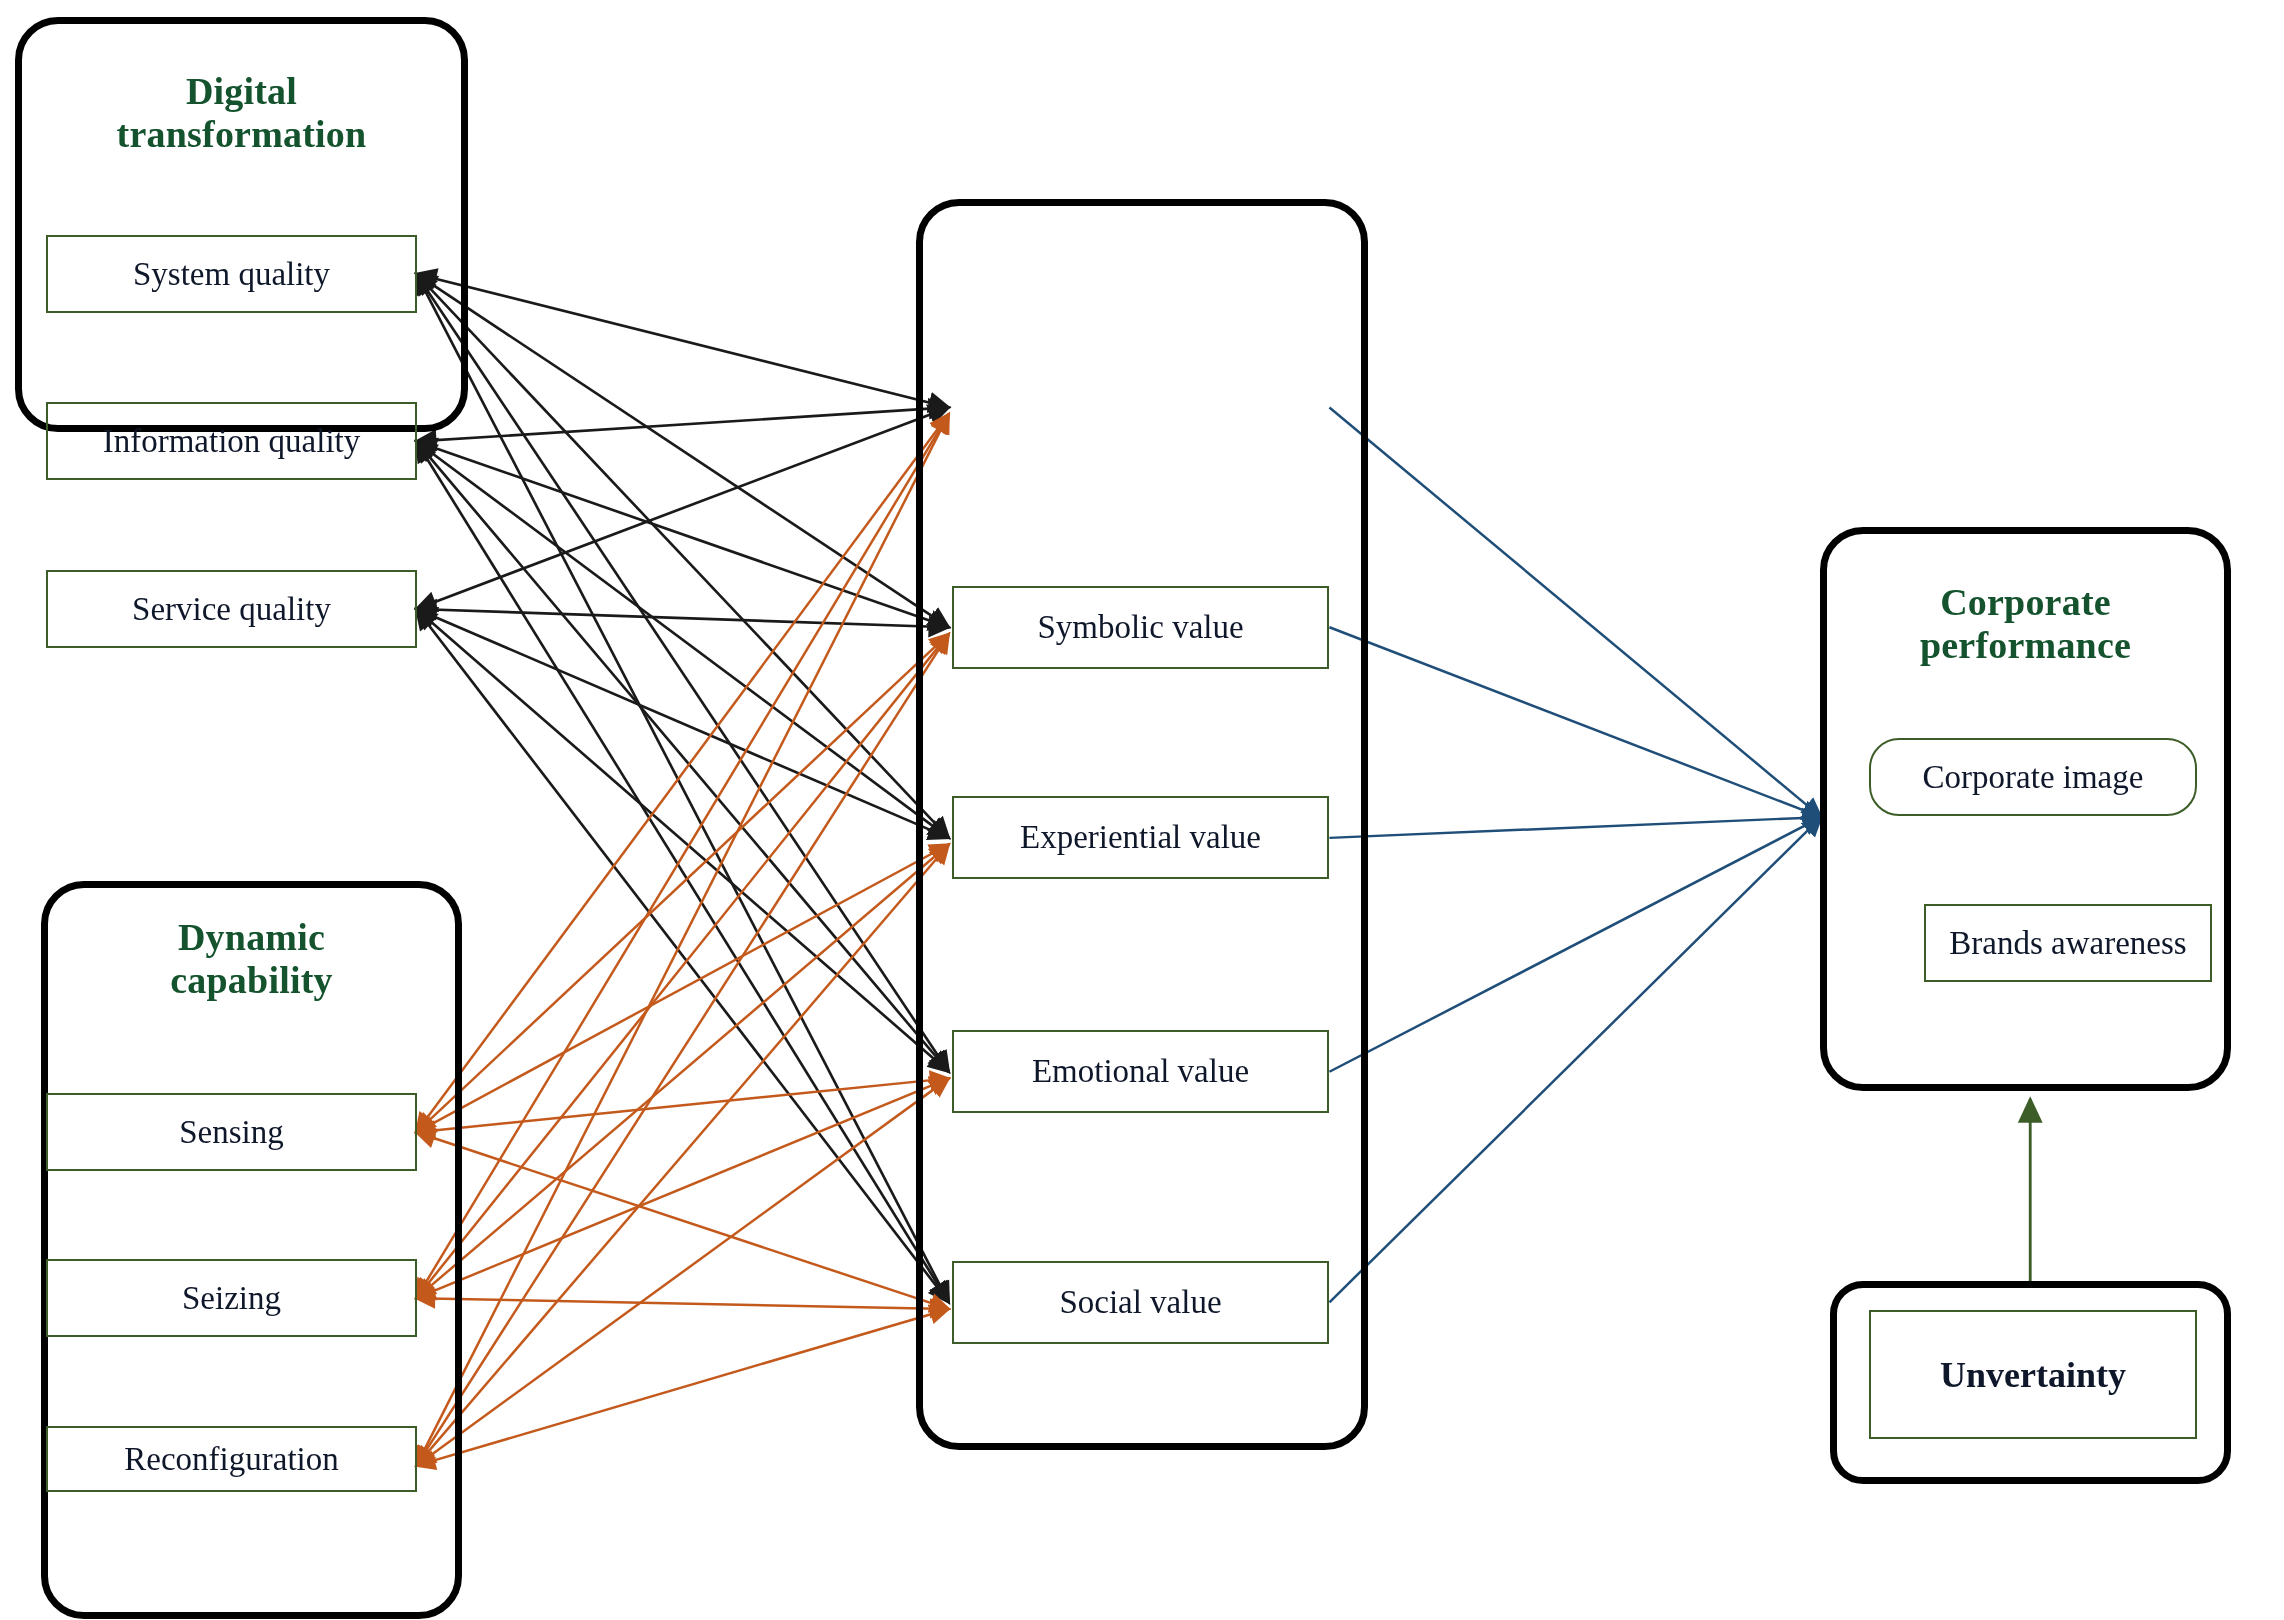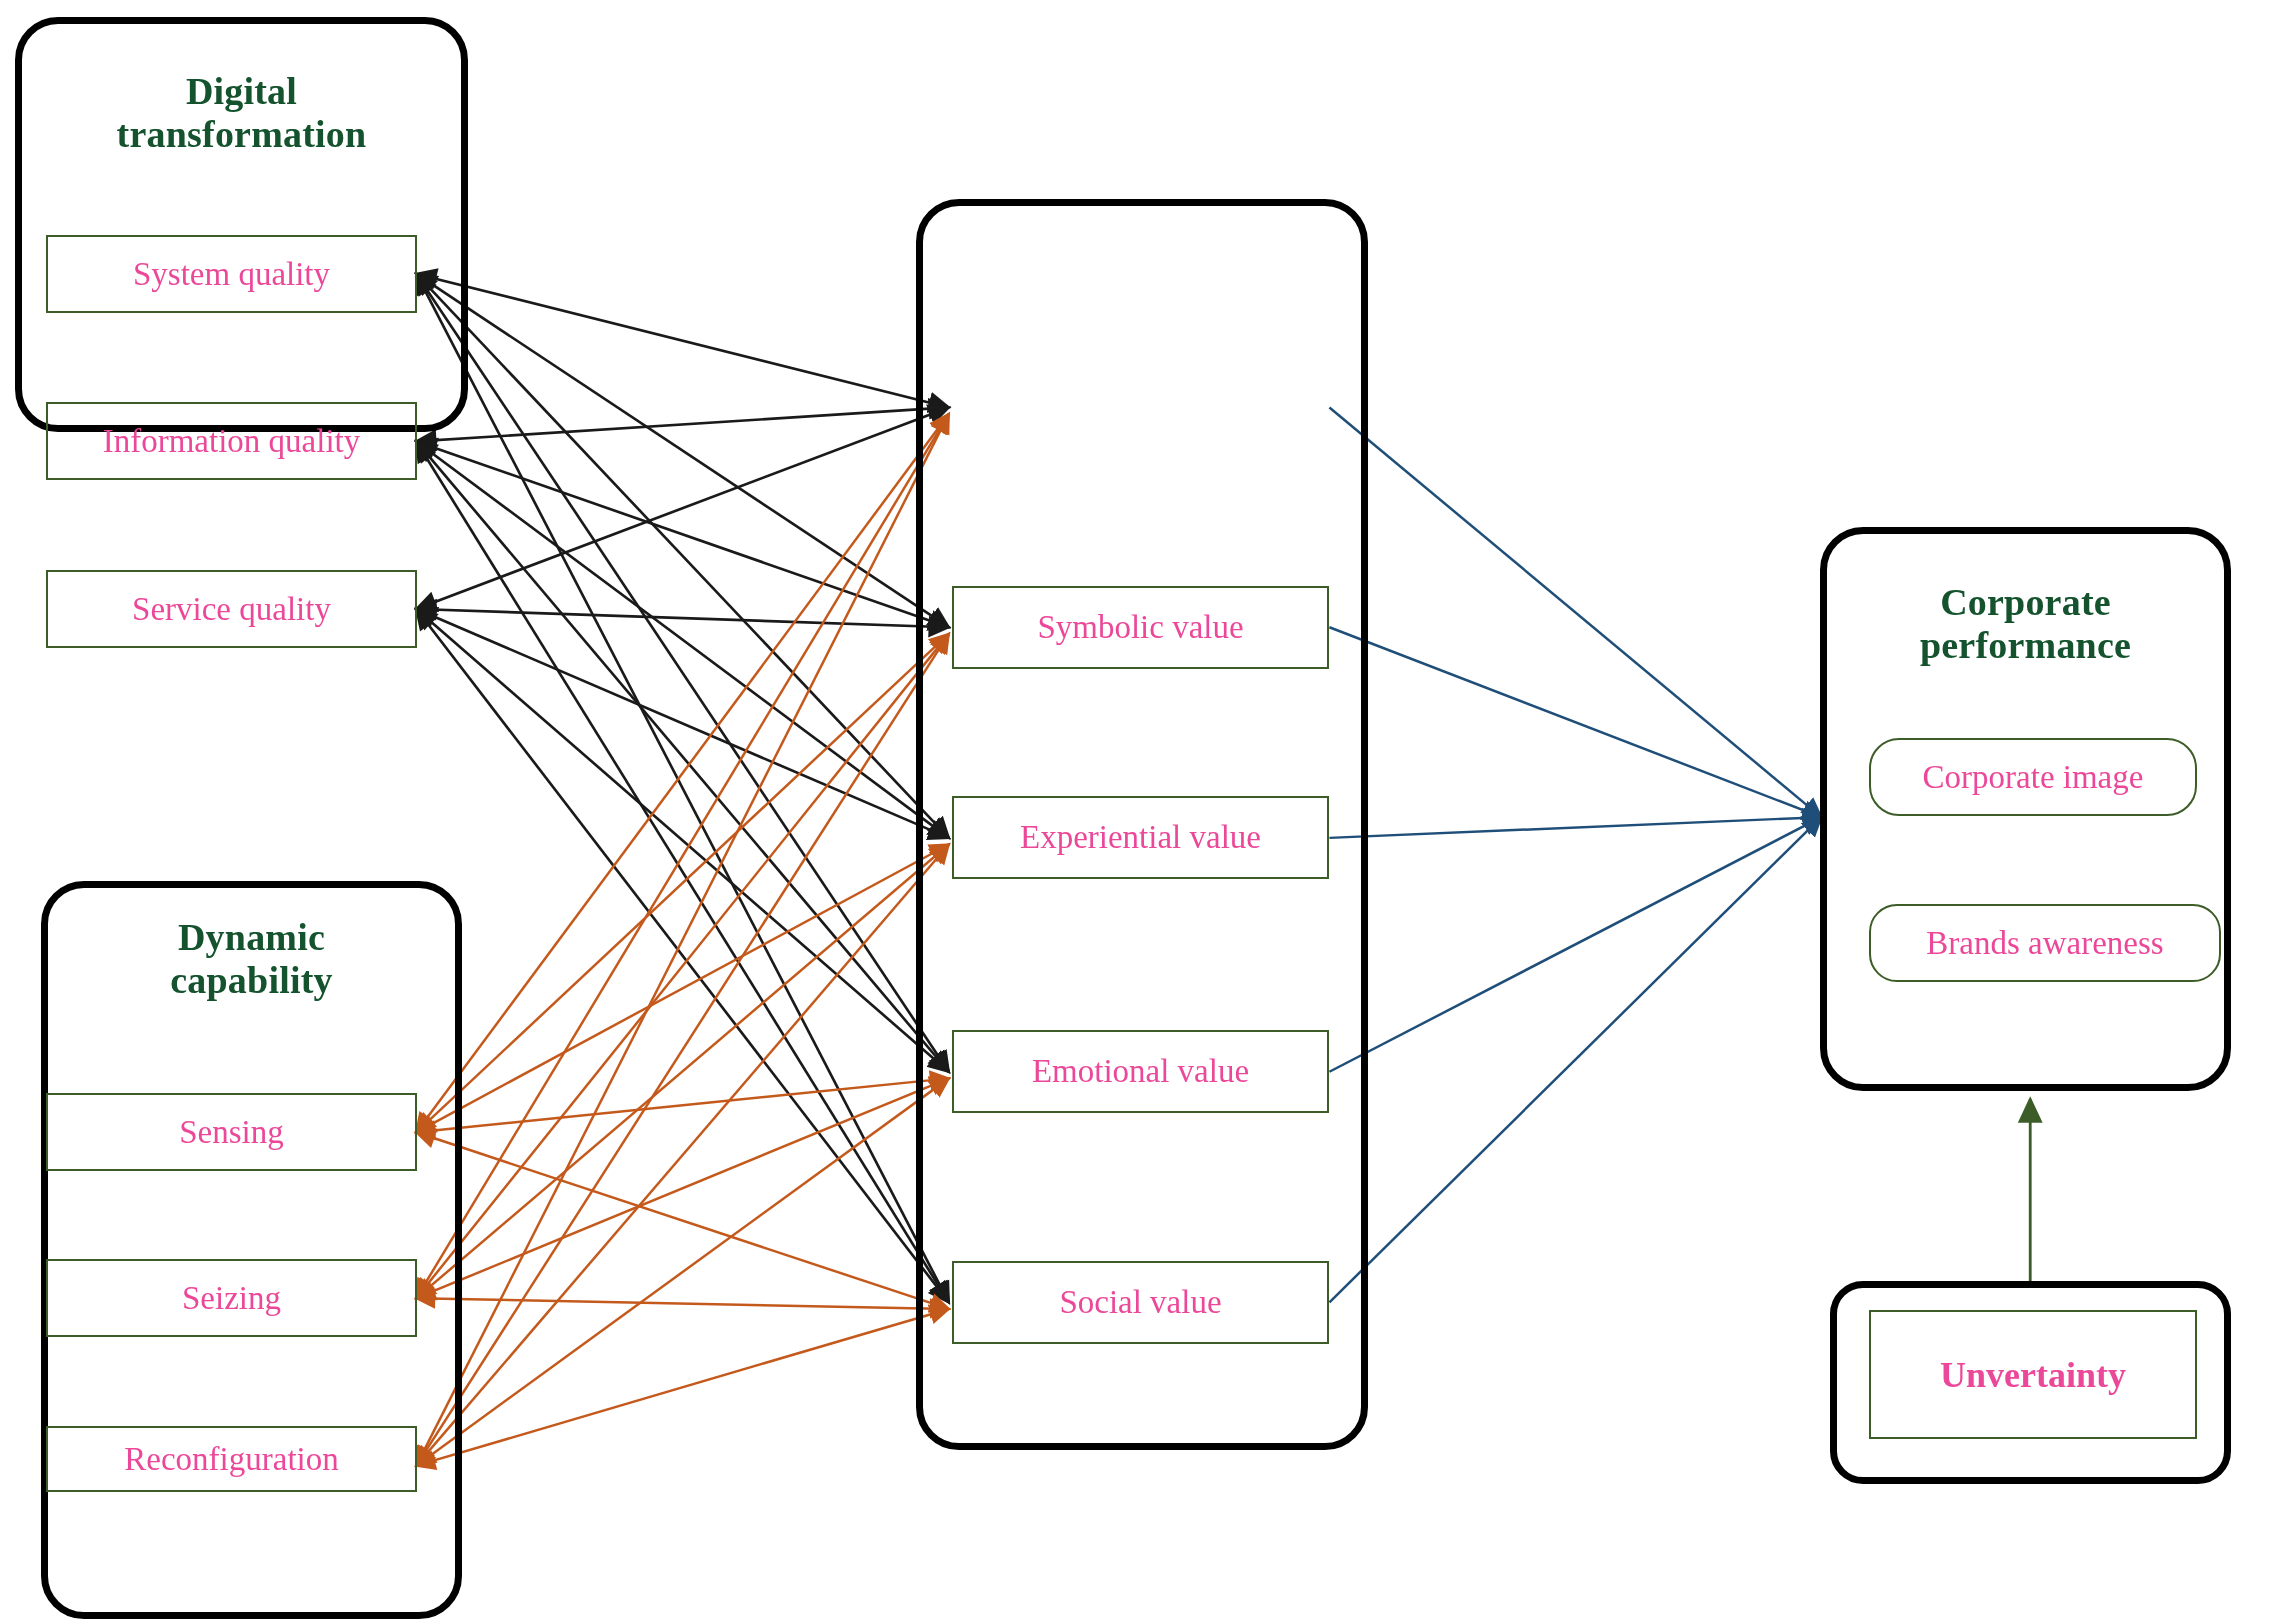--- a/index.html
+++ b/index.html
@@ -44,21 +44,21 @@
     position: absolute;
     box-sizing: border-box;
     border: 2.5px solid #3c5d27;
     background: transparent;
     display: flex;
     align-items: center;
     justify-content: center;
   }
   .subbox-label {
     font-size: 33px;
-    color: #ec4899;
+    color: #0f172a;
     white-space: nowrap;
     line-height: 1;
   }
   .subbox-label.bold {
     font-weight: bold;
     font-size: 36px;
   }
 </style>
 </head>
 <body>
@@ -182,21 +182,21 @@
 
   <div class="panel" style="left:1820px; top:527px; width:411px; height:564px;">
   </div>
   <div class="panel-title" style="left:1820px; top:581px; width:411px;">
     <div>Corporate</div>
     <div>performance</div>
   </div>
   <div class="subbox" style="left:1869px; top:738px; width:328px; height:78px;border-radius:30px;">
     <span class="subbox-label">Corporate image</span>
   </div>
-  <div class="subbox" style="left:1869px; top:904px; width:352px; height:78px;border-radius:28px;">
+  <div class="subbox" style="left:1924px; top:904px; width:288px; height:78px;">
     <span class="subbox-label">Brands awareness</span>
   </div>
 
   <div class="panel" style="left:1830px; top:1281px; width:401px; height:203px; border-radius:33px;">
   </div>
   <div class="subbox" style="left:1869px; top:1310px; width:328px; height:129px;">
     <span class="subbox-label bold">Unvertainty</span>
   </div>
 
 </div>

